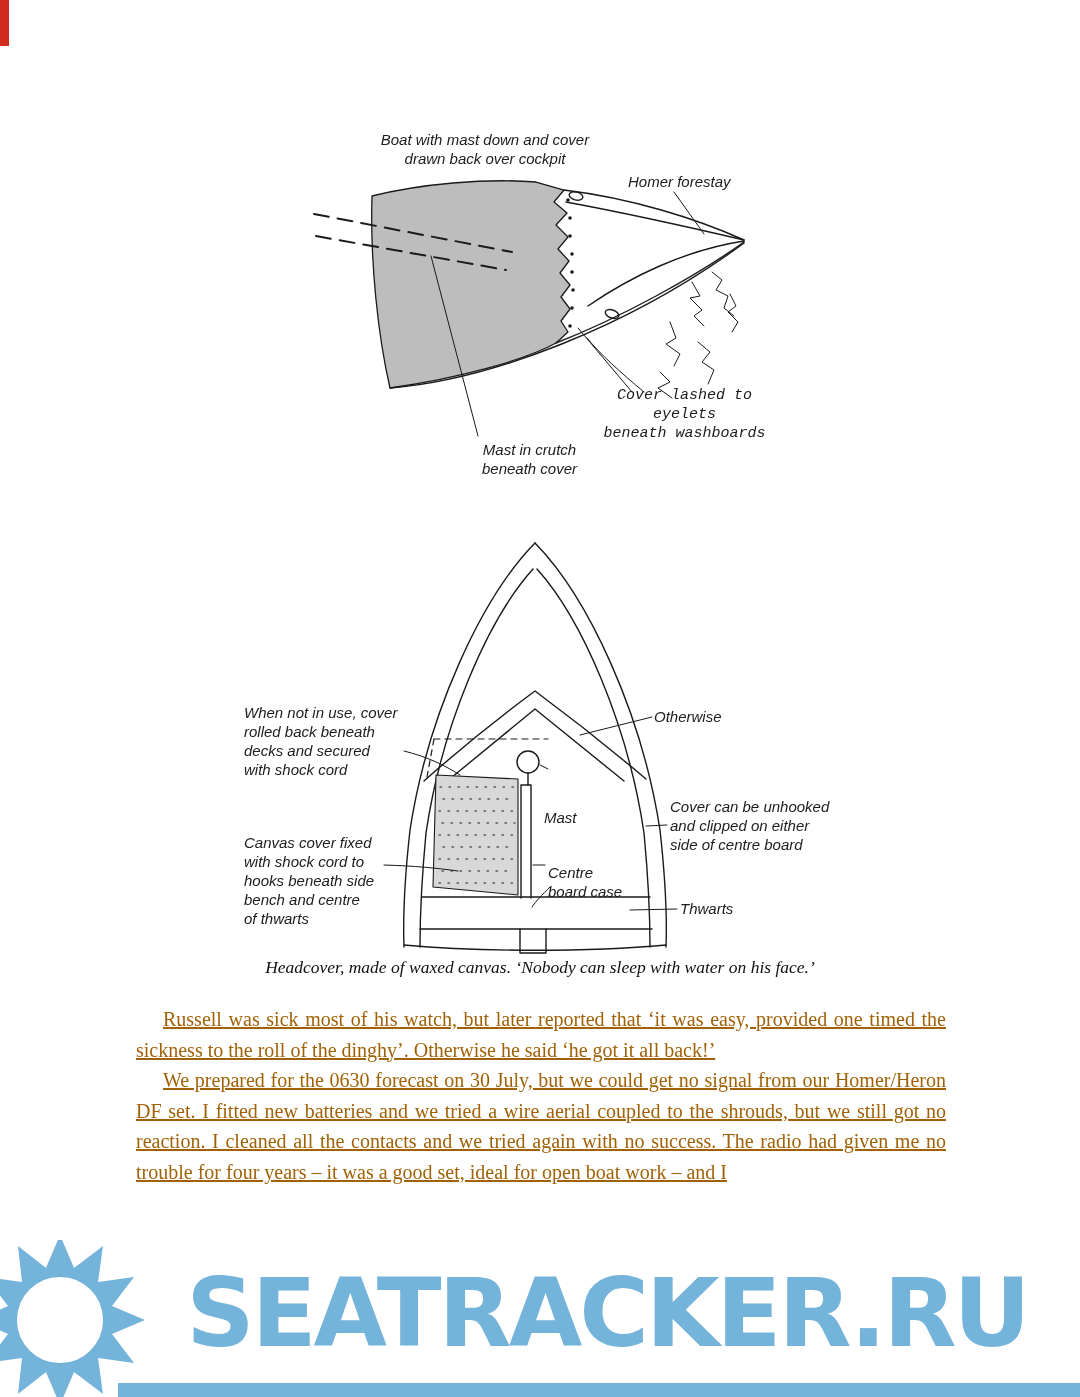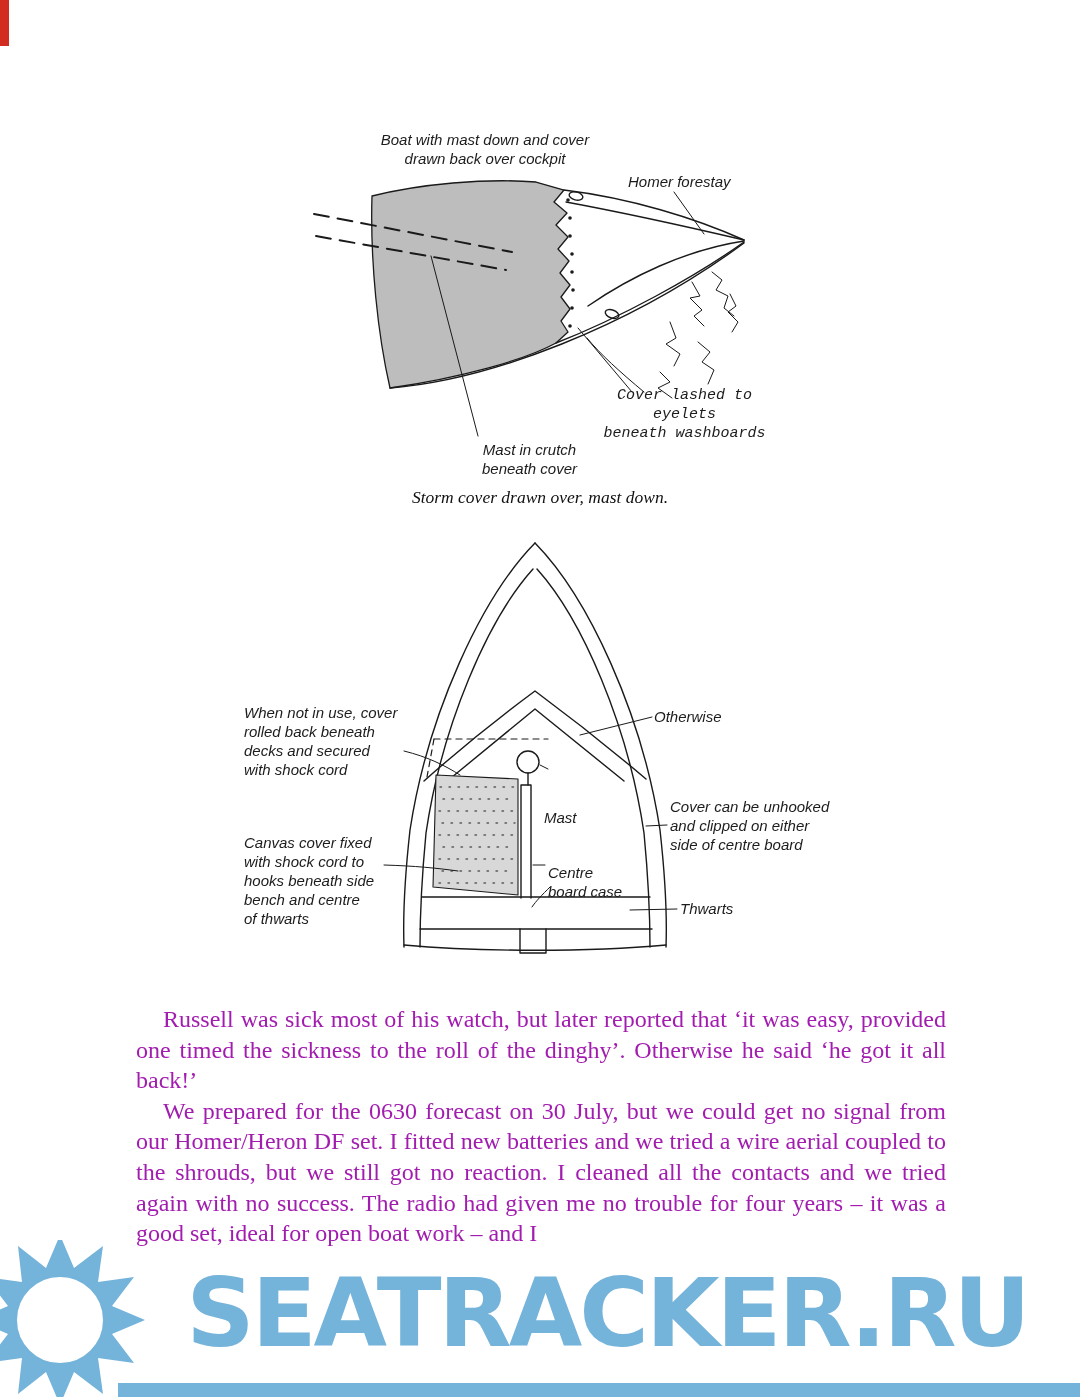--- a/index.html
+++ b/index.html
@@ -16,21 +16,21 @@
     font:italic 15px/19px "Liberation Sans", sans-serif;
     color:#1c1c1c; white-space:pre-line;
   }
   .fl-center { text-align:center; }
   .caption {
     position:absolute; left:0; width:1080px; text-align:center;
     font:italic 17.5px/22px "Liberation Serif", serif; color:#101010;
   }
   .bodytext {
     position:absolute; left:136px; top:1004px; width:810px;
-    font-size:24px; line-height:30.6px; text-align:justify; color:#a21caf;
+    font-size:20px; line-height:30.6px; text-align:justify; color:#a16207;text-decoration:underline;
   }
   .bodytext p { margin:0; text-indent:27px; }
   .watermark-text {
     position:absolute; left:170px; top:1260px; width:874px;
     font-family:"DejaVu Sans", sans-serif; font-weight:bold;
     font-size:95px; line-height:1; letter-spacing:-3px;
     color:#74b3da; text-align:center; white-space:nowrap;margin-top:6px;
   }
   .bottom-bar { position:absolute; left:118px; top:1383px; width:962px; height:14px; background:#74b3da; }
   .sun-wrap { position:absolute; left:0; top:1240px; width:165px; height:157px; }
@@ -89,21 +89,20 @@
     </svg>
     <div class="fig-label fl-center" style="left:30px; top:8px; width:310px;">Boat with mast down and cover
 drawn back over cockpit</div>
     <div class="fig-label" style="left:328px; top:50px; width:140px;">Homer forestay</div>
     <div class="fig-label fl-center" style="left:292px; top:264px; width:185px;font-family:Liberation Mono, monospace;">Cover lashed to eyelets
 beneath washboards</div>
     <div class="fig-label fl-center" style="left:162px; top:318px; width:135px;">Mast in crutch
 beneath cover</div>
   </div>
 
-  <div class="caption" style="top:486px;">Storm cover drawn over, mast down.</div>
 
   <div class="fig" style="left:230px; top:535px; width:650px; height:422px;">
     <svg width="650" height="422" viewBox="0 0 650 422">
       <g fill="none" stroke="#1a1a1a" stroke-width="1.4" stroke-linecap="round" stroke-linejoin="round">
 
         <path d="M305,8 C252,62 198,178 180,295 C175,340 173,385 174,412"></path>
         <path d="M305,8 C358,62 412,178 430,295 C435,340 437,385 436,412"></path>
 
         <path d="M303,34 C258,84 212,190 196,298 C192,340 190,382 190,412"></path>
         <path d="M307,34 C352,84 398,190 414,298 C418,340 420,382 420,412"></path>
@@ -160,20 +159,21 @@
 bench and centre
 of thwarts</div>
     <div class="fig-label" style="left:440px; top:262px; width:190px;">Cover can be unhooked
 and clipped on either
 side of centre board</div>
     <div class="fig-label" style="left:318px; top:300px; width:95px;margin-top:28px;">Centre
 board case</div>
     <div class="fig-label" style="left:450px; top:364px; width:100px;">Thwarts</div>
   </div>
 
+  <div class="caption" style="top:956px;">Headcover, made of waxed canvas. ‘Nobody can sleep with water on his face.’</div>
 
   <div class="bodytext">
     <p>Russell was sick most of his watch, but later reported that ‘it was easy, provided one timed the sickness to the roll of the dinghy’. Otherwise he said ‘he got it all back!’</p>
     <p>We prepared for the 0630 forecast on 30 July, but we could get no signal from our Homer/Heron DF set. I fitted new batteries and we tried a wire aerial coupled to the shrouds, but we still got no reaction. I cleaned all the contacts and we tried again with no success. The radio had given me no trouble for four years – it was a good set, ideal for open boat work – and I</p>
   </div>
 
   <div class="sun-wrap">
     <svg width="165" height="157" viewBox="0 0 165 157">
       <polygon fill="#74b3da" points="145,80 112,94 134,123 98,118 103,154 74,132 60,165 46,132 18,154 22,118 -14,123 8,94 -25,80 8,66 -14,37 22,42 18,6 46,28 60,-5 74,28 103,6 98,42 134,37 112,66"></polygon>
       <circle cx="60" cy="80" r="44" fill="#ffffff"></circle>

